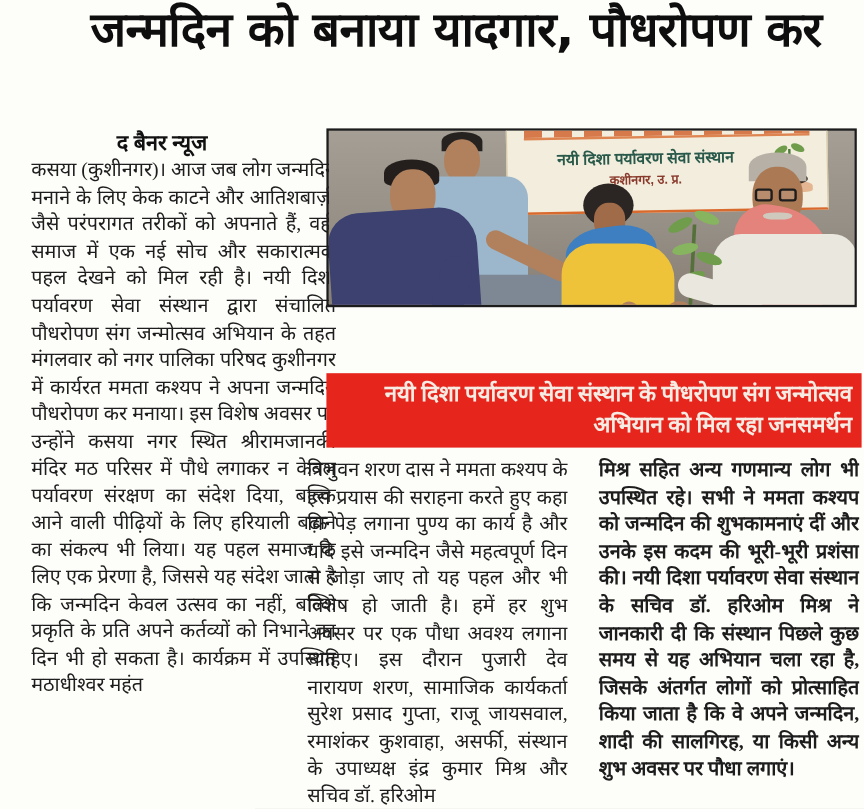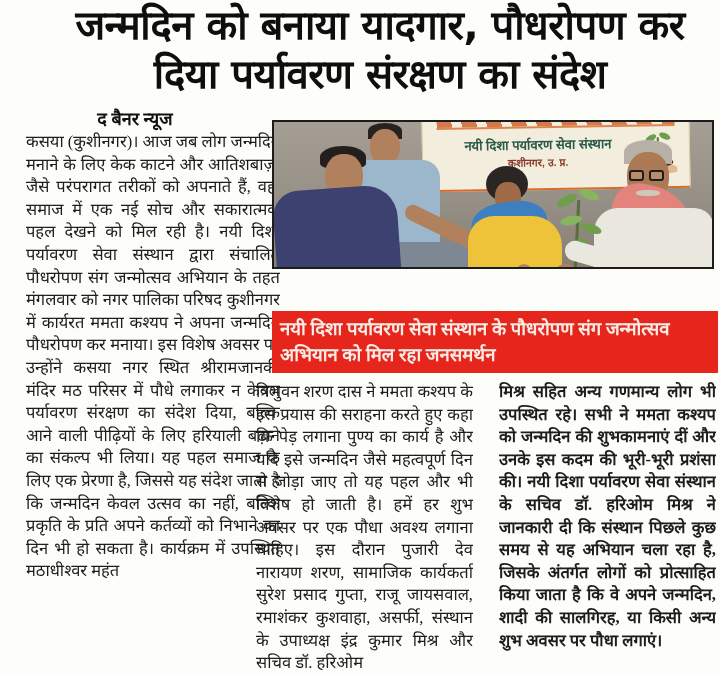--- a/index.html
+++ b/index.html
@@ -33,21 +33,21 @@
     position: absolute; top: 381px; width: 217px; height: 290px;
     font-size: 16.5px; line-height: 22.6px;
     text-align: justify; color: #1d1d1d;
     overflow: hidden;
   }
   .col.left { left: 26px; top: 131px; width: 254px; height: 543px; }
   .col.middle { left: 256px; }
   .col.right { left: 499px; font-weight: bold; }
   
   .photo {
-    position: absolute; left: 272px; top: 120px;
+    position: absolute; left: 272px; top: 107px;
     width: 442px; height: 149px;
     border: 2px solid #1c1c1c;
     background: linear-gradient(180deg, #a49e94 0%, #968f85 55%, #887f74 100%);
     overflow: hidden;
   }
   .photo * { position: absolute; }
   .banner {
     left: 148px; top: -8px; width: 268px; height: 76px;
     background: #f2eddc; border: 1px solid #d8c9a6;
     border-bottom: 2px solid #d96a2d;
@@ -118,31 +118,30 @@
   .m3-moustache { left: 362px; top: 68px; width: 24px; height: 6px; background: #cfc9bd; border-radius: 40%; z-index: 4; }
   .m3-scarf { left: 334px; top: 64px; width: 88px; height: 92px; background: #e4837c; border-radius: 30% 60% 40% 50%; transform: rotate(10deg); z-index: 3; }
   .m3-shirt { left: 320px; top: 86px; width: 120px; height: 110px; background: #eae7df; border-radius: 24px 20px 10px 10px; z-index: 3; }
   .m3-arm { left: 290px; top: 126px; width: 72px; height: 20px; background: #eae7df; border-radius: 10px; transform: rotate(16deg); z-index: 4; }
   .m3-hand { left: 282px; top: 142px; width: 20px; height: 14px; border-radius: 50%; z-index: 5; }
   
   .caption {
     position: absolute; left: 272px; top: 311px; width: 446px; min-height: 60px;
     background: #e6261d; color: #f6ece4;
     font-size: 18.5px; line-height: 26px; font-weight: 600;
-    text-align: left; padding: 5px 8px;
+    text-align: right; padding: 5px 8px;
   }
 </style>
 </head>
 <body>
 
 <div class="page">
 
   <div class="headline">
     <div class="hl">जन्मदिन को बनाया यादगार, पौधरोपण कर</div>
-    <div class="hl">दिया पर्यावरण संरक्षण का संदेश</div>
   </div>
 
   <div class="byline">द बैनर न्यूज</div>
 
   <p class="col left">कसया (कुशीनगर)। आज जब लोग जन्मदिन मनाने के लिए केक काटने और आतिशबाज़ी जैसे परंपरागत तरीकों को अपनाते हैं, वहीं समाज में एक नई सोच और सकारात्मक पहल देखने को मिल रही है। नयी दिशा पर्यावरण सेवा संस्थान द्वारा संचालित पौधरोपण संग जन्मोत्सव अभियान के तहत मंगलवार को नगर पालिका परिषद कुशीनगर में कार्यरत ममता कश्यप ने अपना जन्मदिन पौधरोपण कर मनाया। इस विशेष अवसर पर उन्होंने कसया नगर स्थित श्रीरामजानकी मंदिर मठ परिसर में पौधे लगाकर न केवल पर्यावरण संरक्षण का संदेश दिया, बल्कि आने वाली पीढ़ियों के लिए हरियाली बढ़ाने का संकल्प भी लिया। यह पहल समाज के लिए एक प्रेरणा है, जिससे यह संदेश जाता है कि जन्मदिन केवल उत्सव का नहीं, बल्कि प्रकृति के प्रति अपने कर्तव्यों को निभाने का दिन भी हो सकता है। कार्यक्रम में उपस्थित मठाधीश्वर महंत</p>
 
   <div class="photo">
     <div class="banner">
       <div class="banner-cut"></div>
       <div class="banner-org">नयी दिशा पर्यावरण सेवा संस्थान</div>

